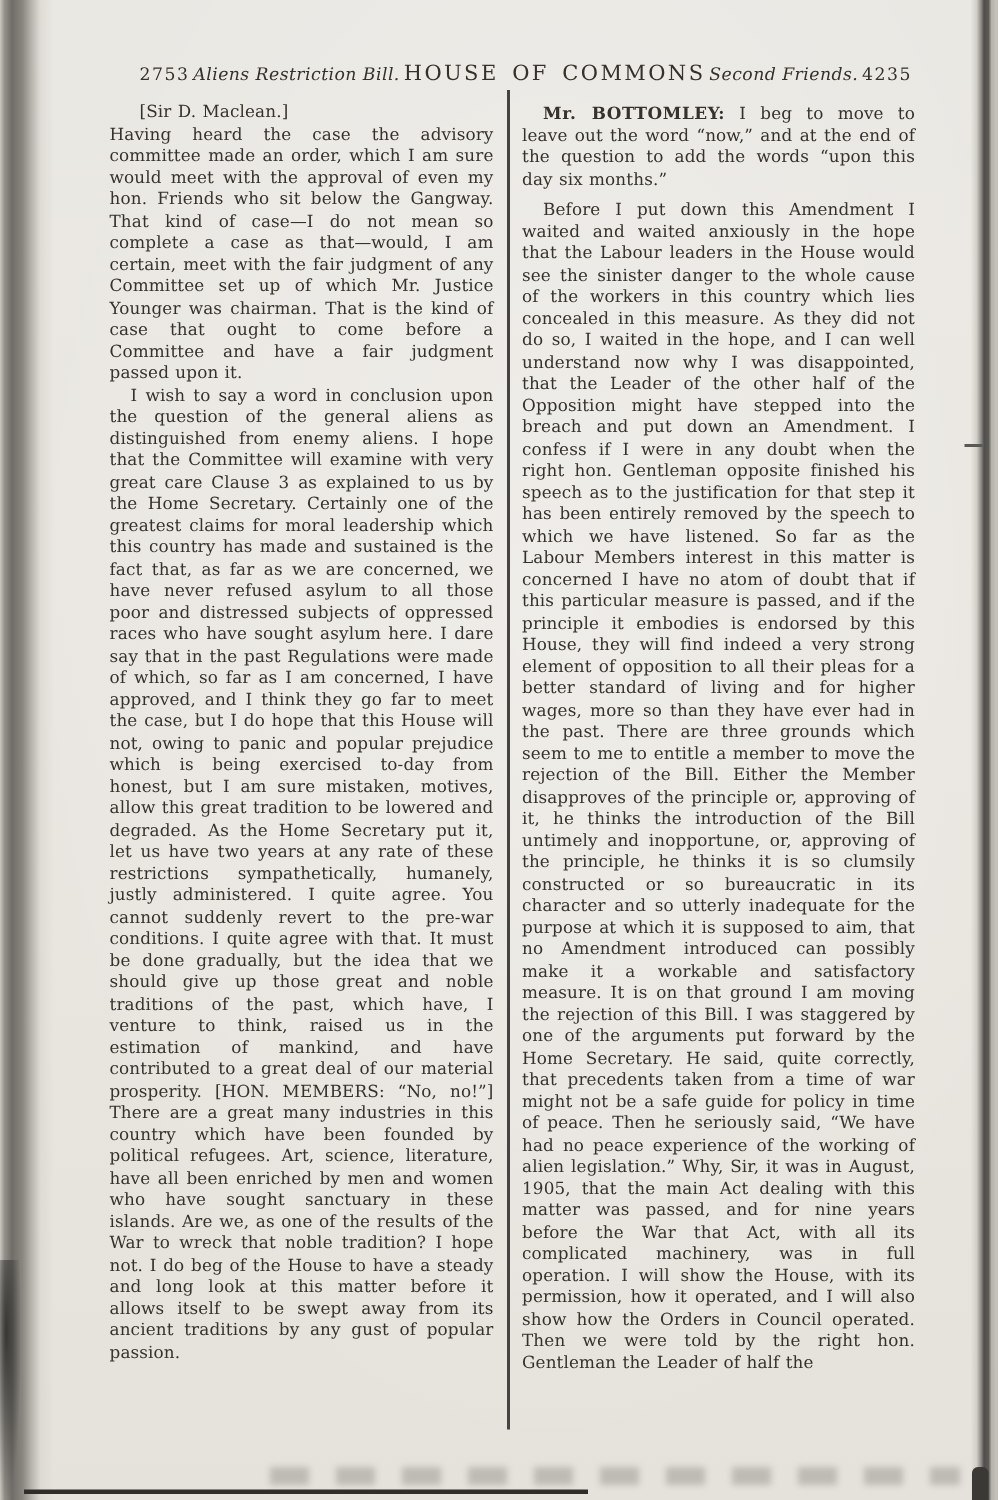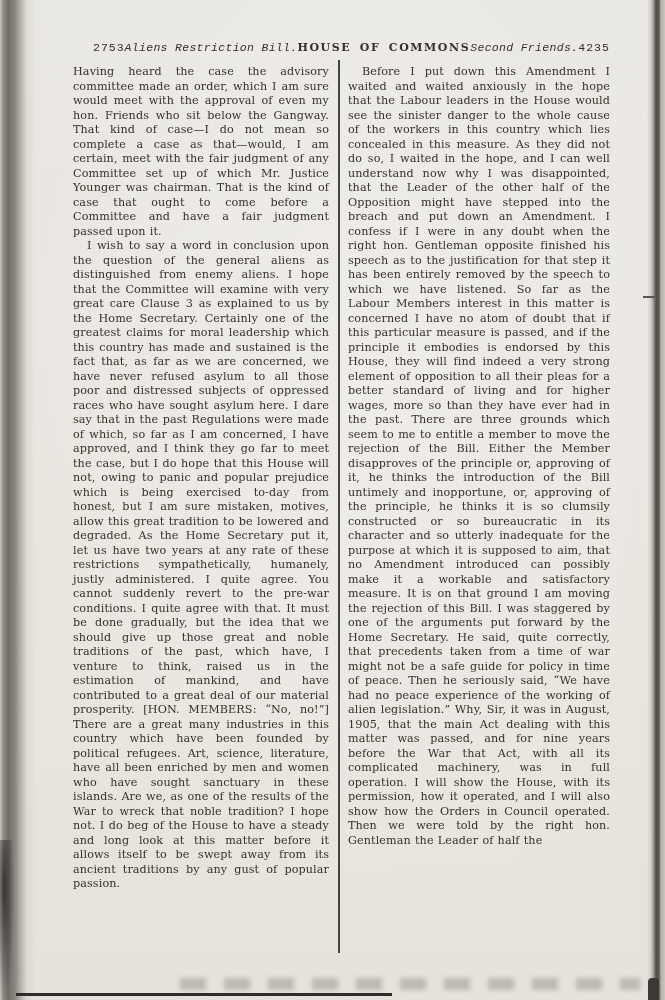--- a/index.html
+++ b/index.html
@@ -64,23 +64,23 @@
     position: absolute; left: 73px; top: 0; width: 537px;
   }
   header.running-header {
     margin-top: 41px;
     display: flex; justify-content: space-between; align-items: baseline;
     padding-left: 20px; padding-right: 2px;
     font-size: 11.5px;
     color: #343129;
     white-space: nowrap;
   }
-  .it { font-style: italic; letter-spacing: 0.3px; font-family: Liberation Mono, monospace; }
-  .caps { letter-spacing: 1.6px; font-size: 11px; word-spacing: 3px; font-weight: bold; }
-  .folio { letter-spacing: 1px; font-family: Liberation Mono, monospace; }
+  .it { font-style: italic; letter-spacing: 0.3px; }
+  .caps { letter-spacing: 1.6px; font-size: 14px; word-spacing: 3px; }
+  .folio { letter-spacing: 1px; }
 
   .cols { display: flex; margin-top: 11px; }
   .col { text-align: justify; font-size: 11.2px; line-height: 14.5px; letter-spacing: 0.1px; word-spacing: 0.5px; }
   .col.left  { width: 256px; }
   .col.right { width: 262px; margin-left: 19px; }
   .divider {
     position: absolute; left: 265px; top: 60px; width: 2px; height: 893px;
     background: #454440;
   }
   p { margin: 0; text-indent: 14px; }
@@ -112,23 +112,26 @@
       <span class="caps">HOUSE OF COMMONS</span>
       <span class="it">Second Friends.</span>
       <span class="folio">4235</span>
     </header>
 
     <div class="divider"></div>
 
     <div class="cols">
 
       <div class="col left">
+        <p class="speaker-ref noindent">[Sir D. Maclean.]</p>
         <p class="noindent">Having heard the case the advisory committee made an order, which I am sure would meet with the approval of even my hon. Friends who sit below the Gangway. That kind of case—I do not mean so complete a case as that—would, I am certain, meet with the fair judgment of any Committee set up of which Mr. Justice Younger was chairman. That is the kind of case that ought to come before a Committee and have a fair judgment passed upon it.</p>
         <p>I wish to say a word in conclusion upon the question of the general aliens as distinguished from enemy aliens. I hope that the Committee will examine with very great care Clause 3 as explained to us by the Home Secretary. Certainly one of the greatest claims for moral leadership which this country has made and sustained is the fact that, as far as we are concerned, we have never refused asylum to all those poor and distressed subjects of oppressed races who have sought asylum here. I dare say that in the past Regulations were made of which, so far as I am concerned, I have approved, and I think they go far to meet the case, but I do hope that this House will not, owing to panic and popular prejudice which is being exercised to-day from honest, but I am sure mistaken, motives, allow this great tradition to be lowered and degraded. As the Home Secretary put it, let us have two years at any rate of these restrictions sympathetically, humanely, justly administered. I quite agree. You cannot suddenly revert to the pre-war conditions. I quite agree with that. It must be done gradually, but the idea that we should give up those great and noble traditions of the past, which have, I venture to think, raised us in the estimation of mankind, and have contributed to a great deal of our material prosperity. [HON. MEMBERS: “No, no!”] There are a great many industries in this country which have been founded by political refugees. Art, science, literature, have all been enriched by men and women who have sought sanctuary in these islands. Are we, as one of the results of the War to wreck that noble tradition? I hope not. I do beg of the House to have a steady and long look at this matter before it allows itself to be swept away from its ancient traditions by any gust of popular passion.</p>
       </div>
 
       <div class="col right">
+        <p class="speech"><span class="speaker">Mr. BOTTOMLEY:</span>
+          <span>I beg to move to leave out the word “now,” and at the end of the question to add the words “upon this day six months.”</span></p>
         <p>Before I put down this Amendment I waited and waited anxiously in the hope that the Labour leaders in the House would see the sinister danger to the whole cause of the workers in this country which lies concealed in this measure. As they did not do so, I waited in the hope, and I can well understand now why I was disappointed, that the Leader of the other half of the Opposition might have stepped into the breach and put down an Amendment. I confess if I were in any doubt when the right hon. Gentleman opposite finished his speech as to the justification for that step it has been entirely removed by the speech to which we have listened. So far as the Labour Members interest in this matter is concerned I have no atom of doubt that if this particular measure is passed, and if the principle it embodies is endorsed by this House, they will find indeed a very strong element of opposition to all their pleas for a better standard of living and for higher wages, more so than they have ever had in the past. There are three grounds which seem to me to entitle a member to move the rejection of the Bill. Either the Member disapproves of the principle or, approving of it, he thinks the introduction of the Bill untimely and inopportune, or, approving of the principle, he thinks it is so clumsily constructed or so bureaucratic in its character and so utterly inadequate for the purpose at which it is supposed to aim, that no Amendment introduced can possibly make it a workable and satisfactory measure. It is on that ground I am moving the rejection of this Bill. I was staggered by one of the arguments put forward by the Home Secretary. He said, quite correctly, that precedents taken from a time of war might not be a safe guide for policy in time of peace. Then he seriously said, “We have had no peace experience of the working of alien legislation.” Why, Sir, it was in August, 1905, that the main Act dealing with this matter was passed, and for nine years before the War that Act, with all its complicated machinery, was in full operation. I will show the House, with its permission, how it operated, and I will also show how the Orders in Council operated. Then we were told by the right hon. Gentleman the Leader of half the</p>
       </div>
 
     </div>
   </div>
 </div>
 
 </body></html>

